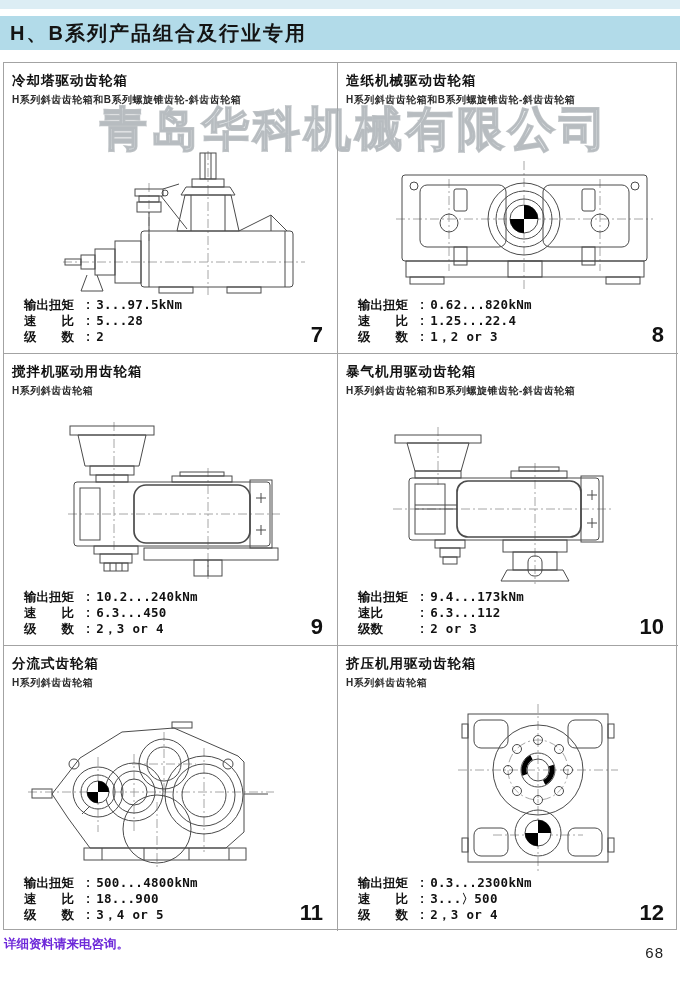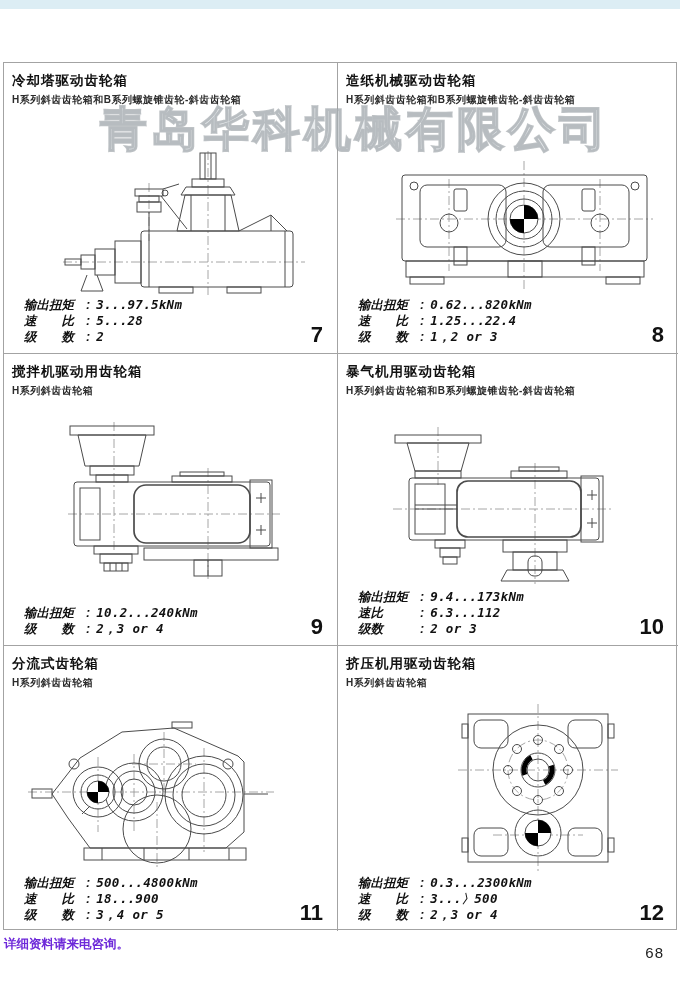--- a/index.html
+++ b/index.html
@@ -21,37 +21,40 @@
   .dr1{left:55px;top:86px;}
   .dr2{left:54px;top:96px;}
   .dr3{left:40px;top:66px;}
   .dr4{left:53px;top:69px;}
   .dr5{left:20px;top:56px;}
   .dr6{left:100px;top:54px;}
   svg .tline{stroke:#4b4b4b;stroke-width:1;fill:none;}
   svg .thick{stroke-width:1.7;}
   svg .cline{stroke:#8f8f8f;stroke-width:0.8;fill:none;stroke-dasharray:9 3 2 3;}
   .specs{position:absolute;left:20px;bottom:8px;}
-  .spec-row{font-size:12.5px;font-weight:bold;color:#111;line-height:16px;white-space:pre;font-style:italic;}
+  .spec-row{font-size:12.5px;font-weight:bold;color:#111;line-height:16px;white-space:pre;}
   .spec-label{display:inline-block;width:58px;white-space:pre;}
   .spec-colon{display:inline-block;margin:0 6px 0 4px;}
   .spec-value{font-family:"DejaVu Sans Mono",monospace;font-weight:bold;letter-spacing:0.3px;}
   .cell-number{position:absolute;right:14px;bottom:5px;font-size:22px;font-weight:bold;color:#111;}
   .watermark{position:absolute;left:100px;top:98px;z-index:5;font-size:47px;font-weight:bold;
              letter-spacing:4px;white-space:nowrap;color:rgba(215,220,224,0.55);
              -webkit-text-stroke:1.5px rgba(150,156,162,0.6);pointer-events:none;}
   .footer-note{position:absolute;left:4px;top:936px;font-size:12.5px;font-weight:bold;color:#6d28d9;}
   .page-number{position:absolute;right:16px;top:944px;font-size:15px;font-weight:normal;color:#222;letter-spacing:1px;}
 </style>
 </head>
 <body>
 
 <div class="page">
   <div class="top-strip"></div>
 
+  <div class="header-bar">
+    <div class="title">H、B系列产品组合及行业专用</div>
+  </div>
 
   <div class="watermark">青岛华科机械有限公司</div>
 
   <div class="grid">
 
     <div class="cell">
       <div class="cell-title">冷却塔驱动齿轮箱</div>
       <div class="cell-subtitle">H系列斜齿齿轮箱和B系列螺旋锥齿轮-斜齿齿轮箱</div>
       <div class="drawing dr1">
         <svg width="250" height="148" viewBox="0 0 250 148">
@@ -169,20 +172,21 @@
               <line x1="78" y1="143" x2="78" y2="151"></line>
             <rect x="100" y="128" width="134" height="12"></rect>
             <rect x="150" y="140" width="28" height="16"></rect>
             <line x1="164" y1="140" x2="164" y2="156"></line>
           </g>
           <rect class="tline thick" x="90" y="65" width="116" height="58" rx="12"></rect>
         </svg>
       </div>
       <div class="specs">
         <div class="spec-row"><span class="spec-label">输出扭矩</span><span class="spec-colon">:</span><span class="spec-value">10.2...240kNm</span></div>
+        <div class="spec-row"><span class="spec-label">速　　比</span><span class="spec-colon">:</span><span class="spec-value">6.3...450</span></div>
         <div class="spec-row"><span class="spec-label">级　　数</span><span class="spec-colon">:</span><span class="spec-value">2，3 or 4</span></div>
       </div>
       <div class="cell-number">9</div>
     </div>
 
     <div class="cell last-col">
       <div class="cell-title">暴气机用驱动齿轮箱</div>
       <div class="cell-subtitle">H系列斜齿齿轮箱和B系列螺旋锥齿轮-斜齿齿轮箱</div>
       <div class="drawing dr4">
         <svg width="270" height="162" viewBox="0 0 270 162">

